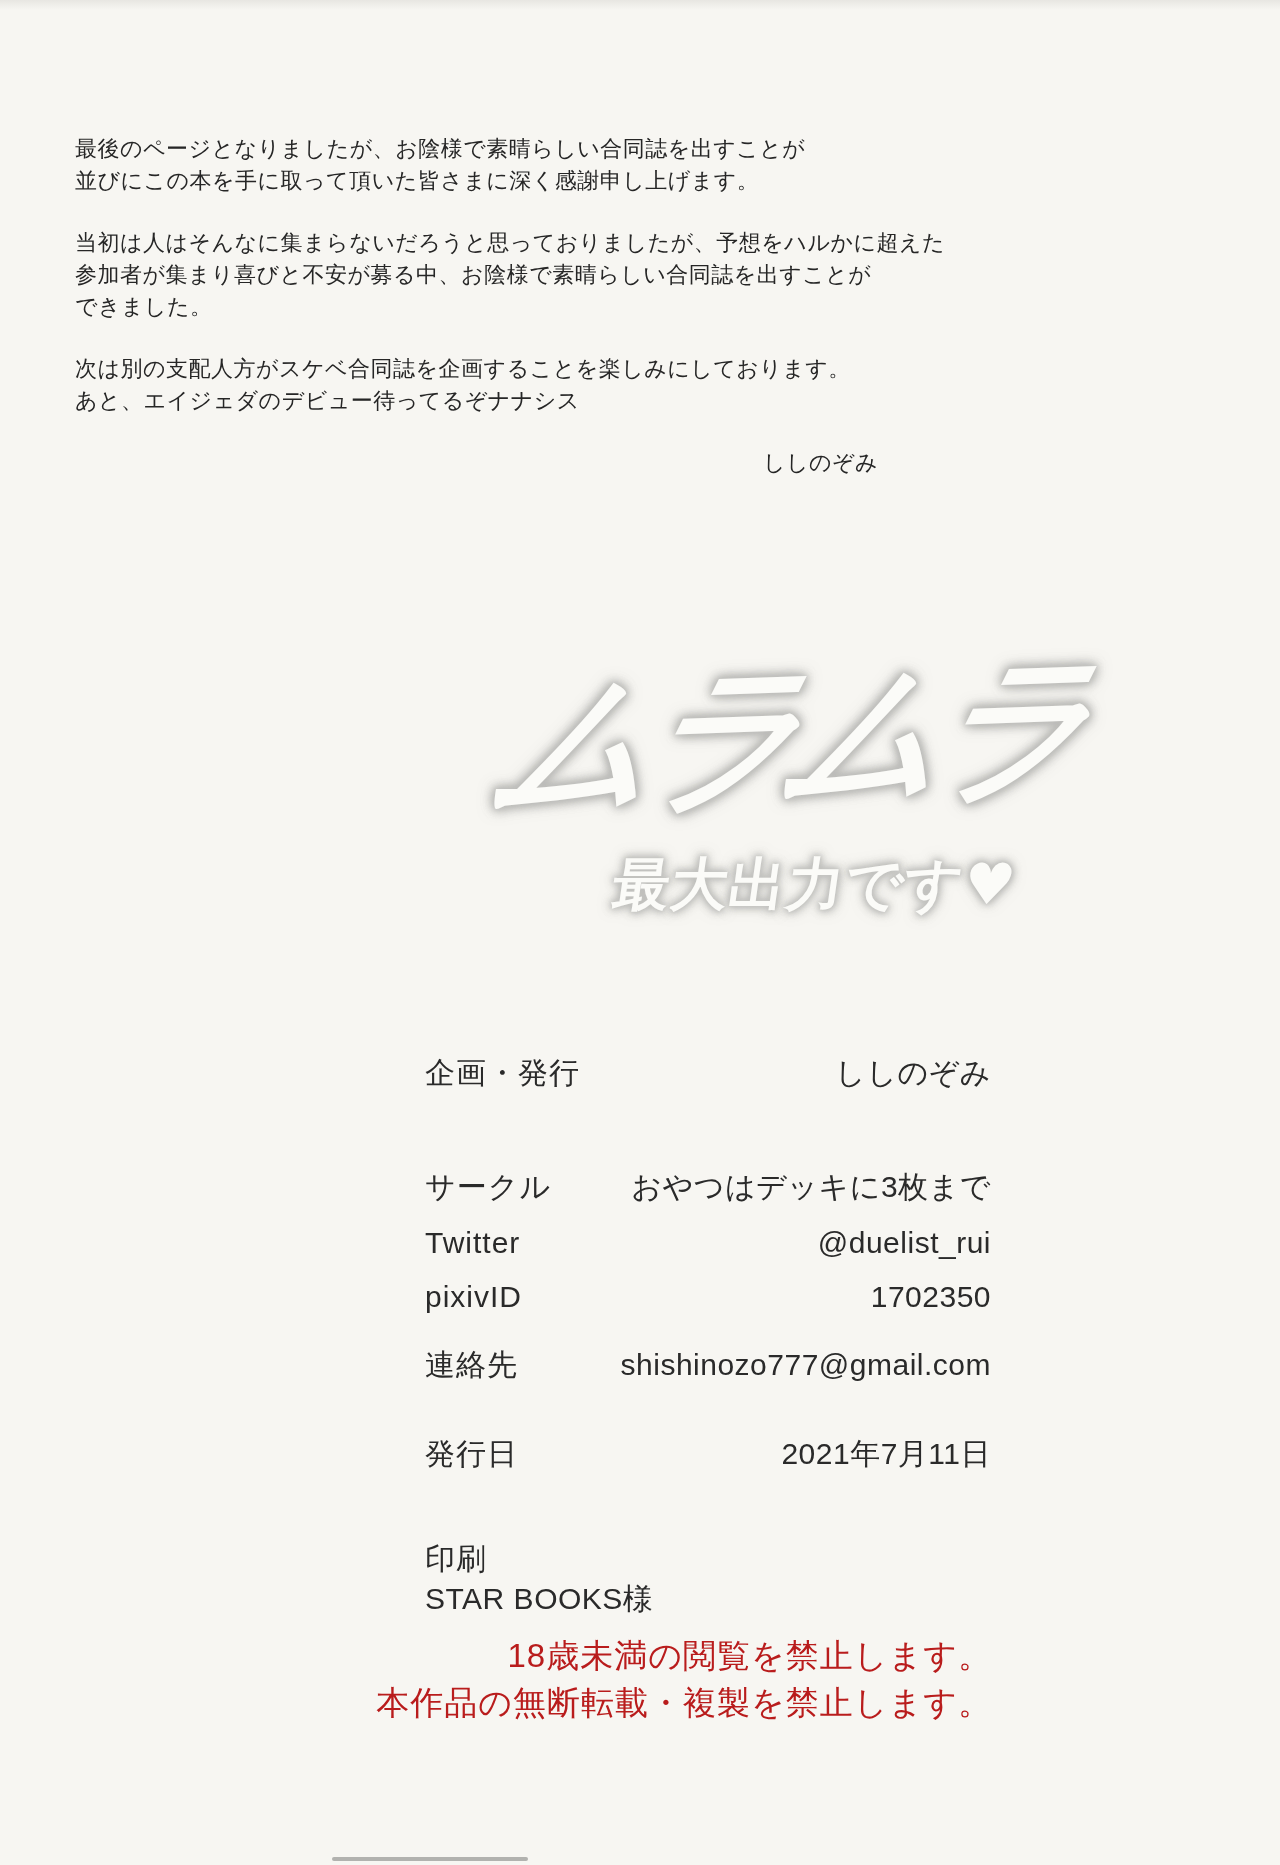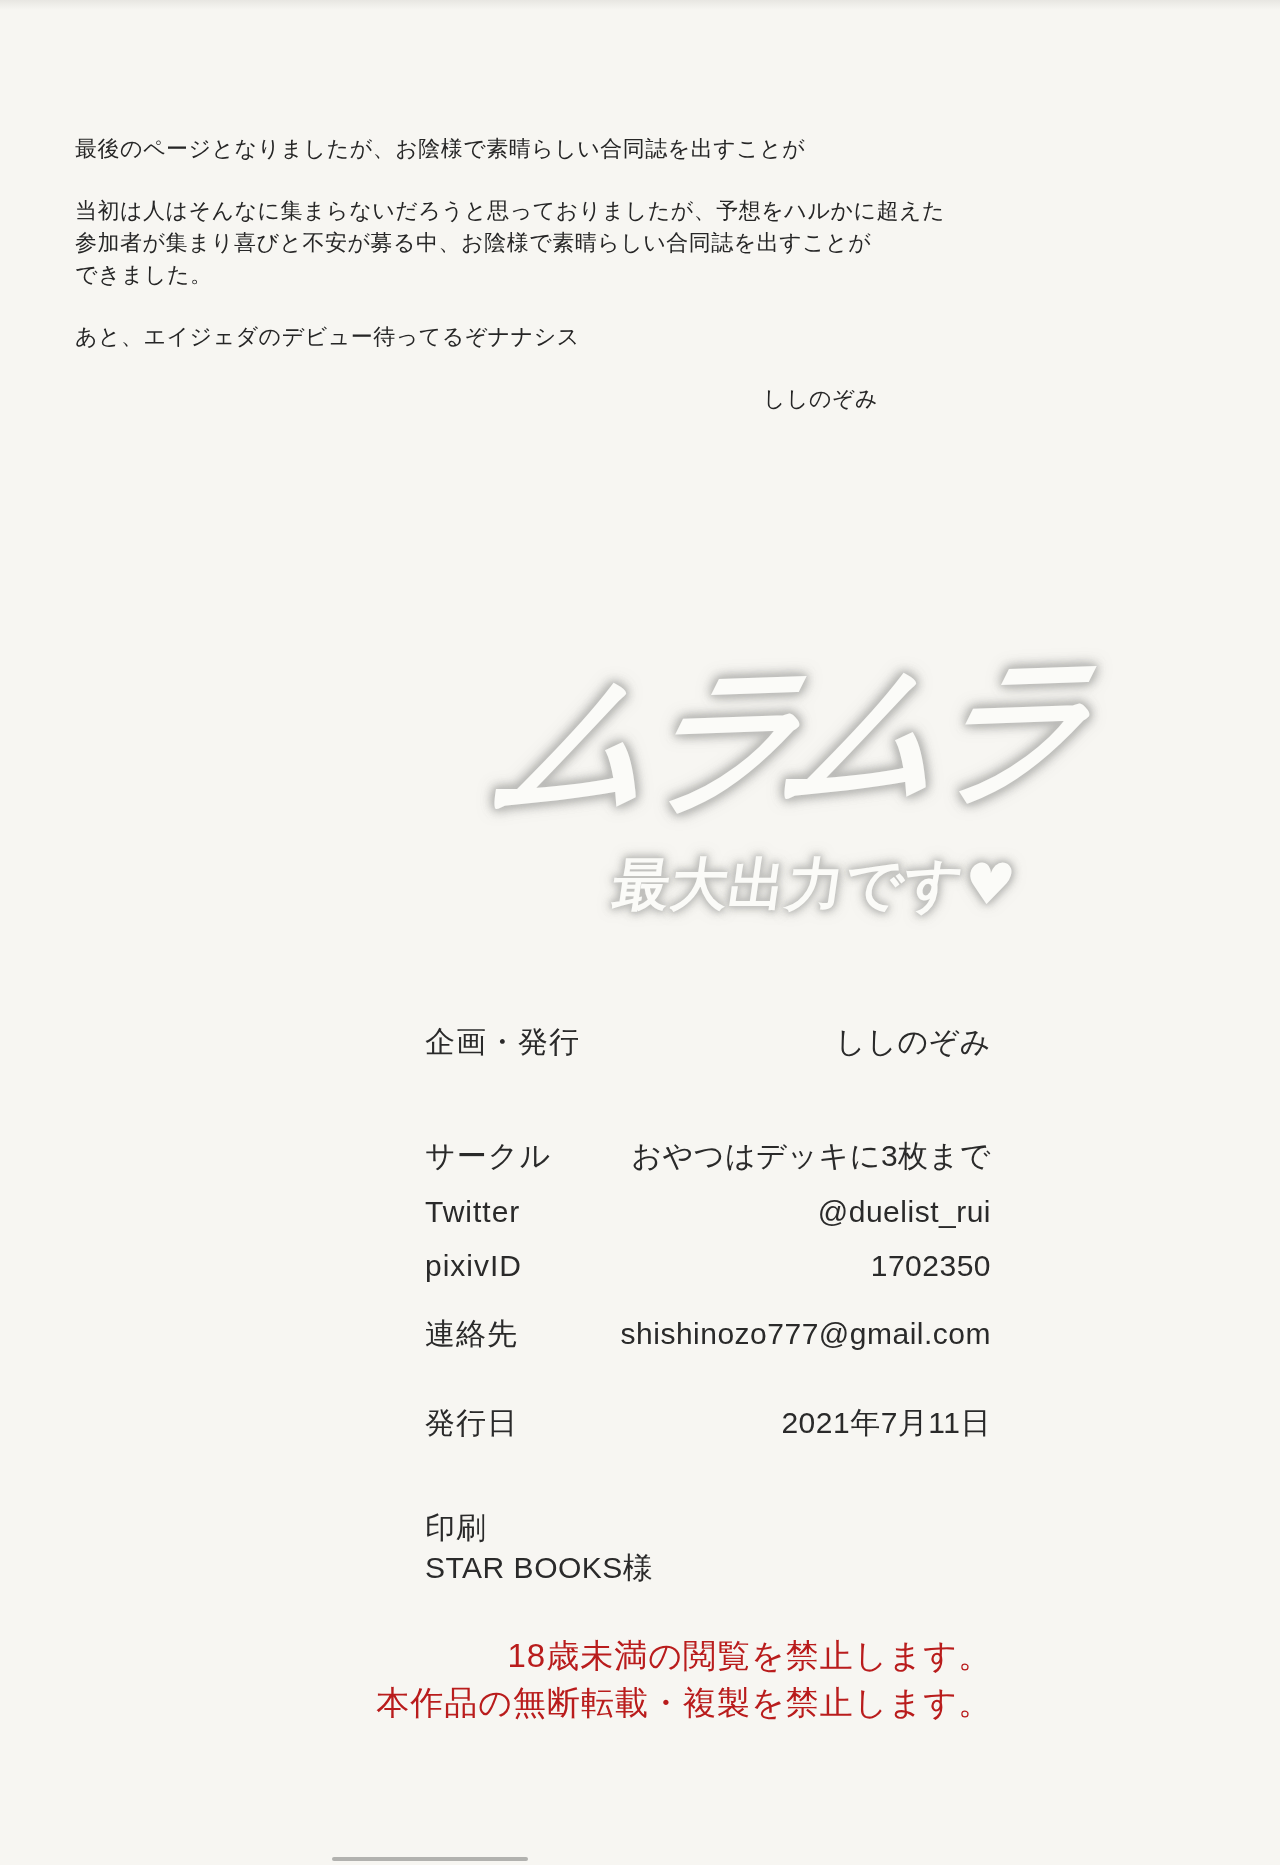--- a/index.html
+++ b/index.html
@@ -85,21 +85,21 @@
     left: 425px;
     width: 566px;
     display: flex;
     justify-content: space-between;
     align-items: baseline;
     font-size: 30px;
     line-height: 40px;
     color: #2a2a2a;
     white-space: nowrap;
   }
-  .crow .clabel { letter-spacing: 1px; }
+  .crow .clabel { letter-spacing: 1px; margin-top: 31px; }
   .crow .cvalue { letter-spacing: 0.5px; }
   .row-publisher { top: 1022px; }
   .row-circle    { top: 1136px; }
   .row-twitter   { top: 1192px; }
   .row-pixiv     { top: 1246px; }
   .row-contact   { top: 1314px; }
   .row-date      { top: 1403px; }
   .row-printer   { top: 1508px; flex-direction: column; }
 
   
@@ -134,27 +134,29 @@
 </head>
 <body>
 
 <div class="page">
 
   <div class="scan-shade-top"></div>
 
   <div class="afterword">
     <div class="para">
       <div class="line">最後のページとなりましたが、お陰様で素晴らしい合同誌を出すことが</div>
+      <div class="line">並びにこの本を手に取って頂いた皆さまに深く感謝申し上げます。</div>
     </div>
     <div class="para">
       <div class="line">当初は人はそんなに集まらないだろうと思っておりましたが、予想をハルかに超えた</div>
       <div class="line">参加者が集まり喜びと不安が募る中、お陰様で素晴らしい合同誌を出すことが</div>
       <div class="line">できました。</div>
     </div>
     <div class="para">
+      <div class="line">次は別の支配人方がスケベ合同誌を企画することを楽しみにしております。</div>
       <div class="line">あと、エイジェダのデビュー待ってるぞナナシス</div>
     </div>
     <div class="signature">ししのぞみ</div>
   </div>
 
   <div class="watermark">
     <div class="wm-title">ムラムラ</div>
     <div class="wm-subtitle">最大出力です♥</div>
   </div>
 

